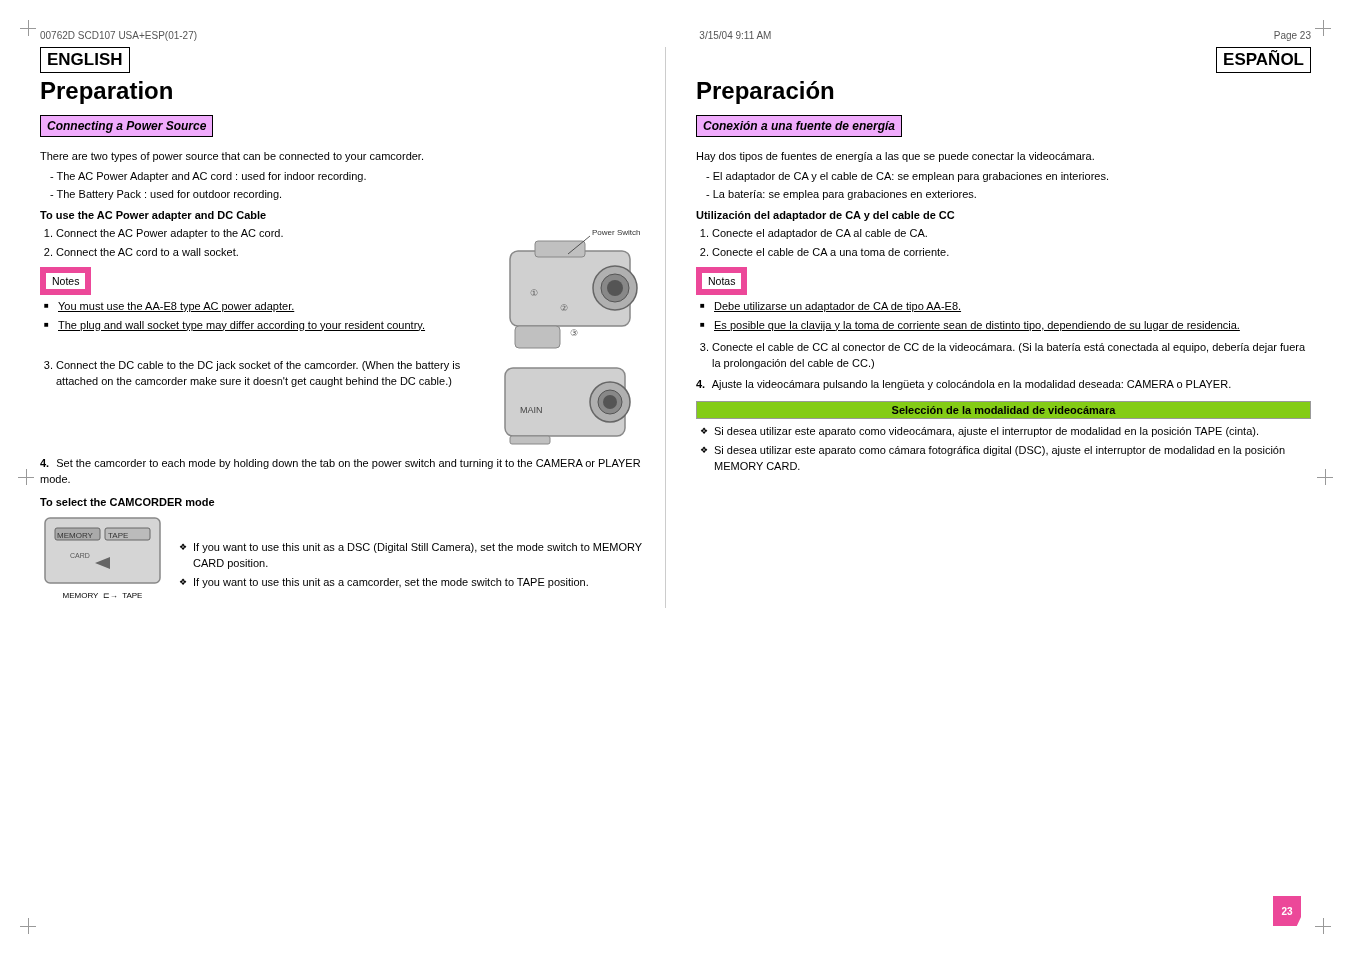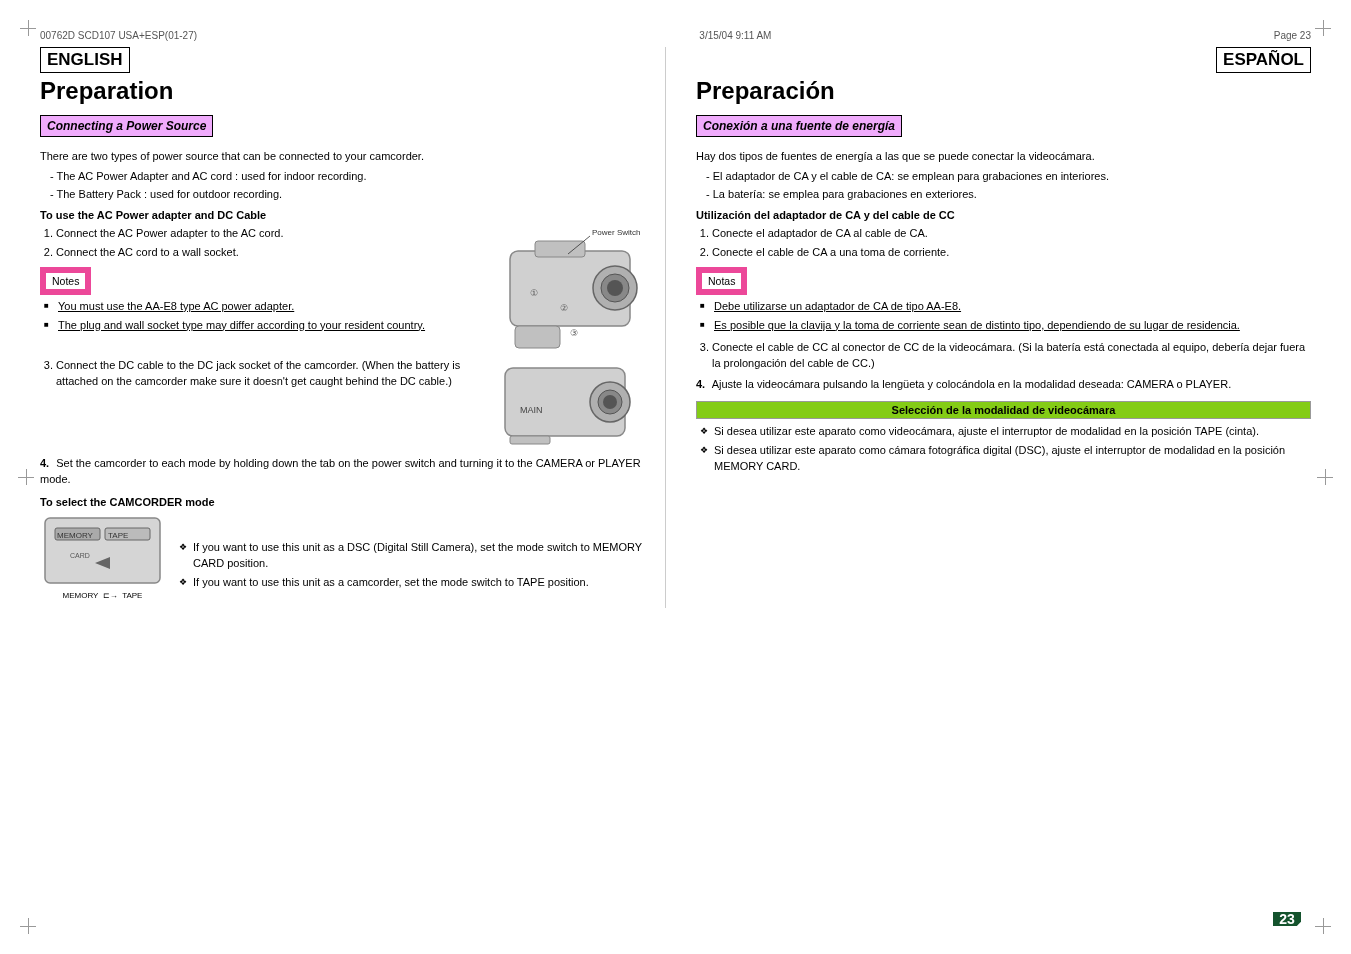--- a/index.html
+++ b/index.html
@@ -211,28 +211,28 @@
       gap: 10px;
       margin-bottom: 8px;
       align-items: flex-end;
     }
 
     
     .page-number {
       position: absolute;
       bottom: 28px;
       right: 50px;
-      background: #14532d;
+      background: #ec4899;
       color: #fff;
       width: 28px;
-      height: 14px;
+      height: 30px;
       display: flex;
       align-items: center;
       justify-content: center;
-      font-size: 14px;
+      font-size: 10px;
       font-weight: bold;
       clip-path: polygon(0 0, 100% 0, 100% 70%, 85% 100%, 0 100%);
     }
 
     
     .main-title {
       font-size: 24px;
       font-weight: bold;
       margin-bottom: 10px;
       margin-top: 4px;

